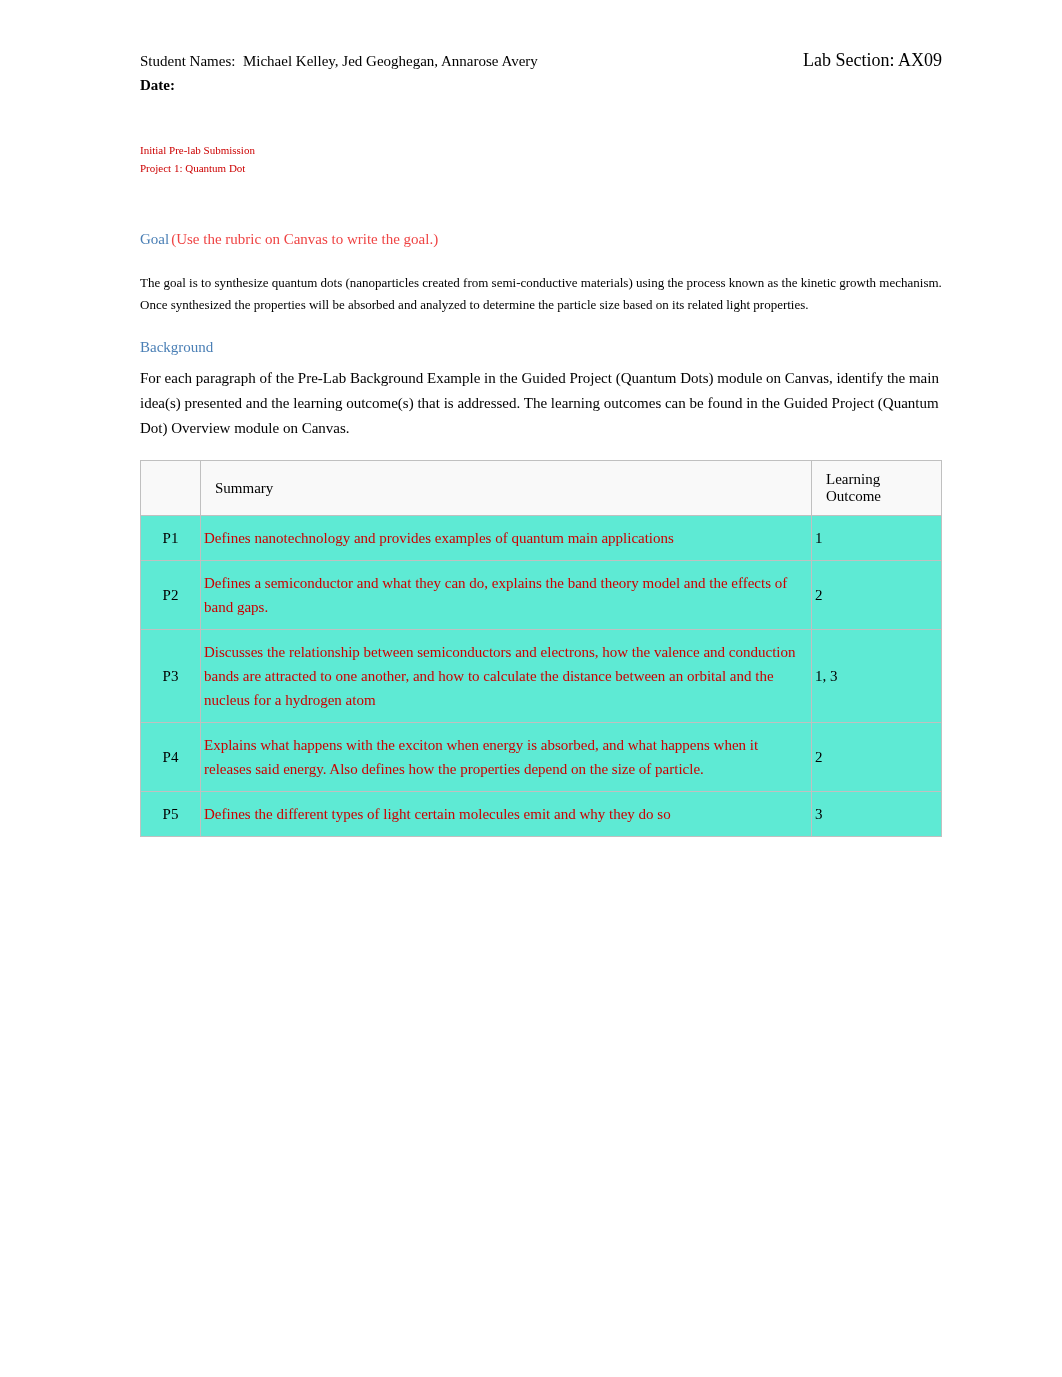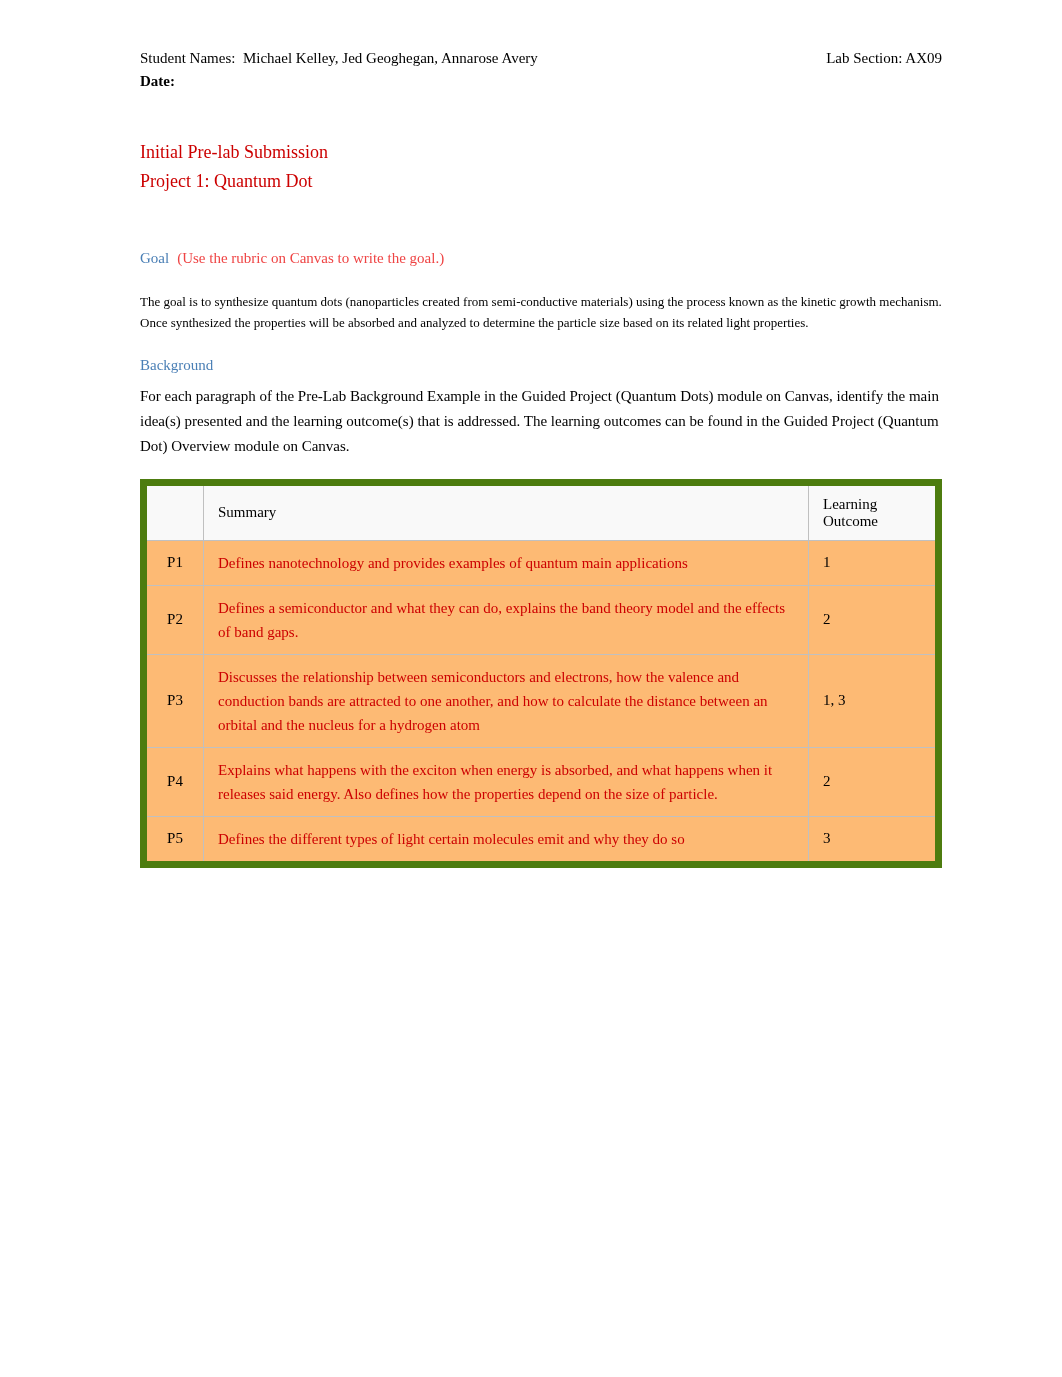--- a/index.html
+++ b/index.html
@@ -27,59 +27,59 @@
       justify-content: space-between;
       align-items: baseline;
       margin-bottom: 6px;
     }
 
     .header-names {
       font-size: 15px;
     }
 
     .header-lab {
-      font-size: 15px;
+      font-size: 18px;
       margin-left: 40px;
       white-space: nowrap;
     }
 
     .header-date {
       font-size: 15px;
       font-weight: bold;
     }
 
     .title-links {
       margin-top: 18px;
       margin-bottom: 30px;
     }
 
     .link-text {
       color: #cc0000;
-      font-size: 18px;
+      font-size: 11px;
       display: block;
       line-height: 1.6;
     }
 
     .section-title {
       color: #4a7fb5;
       font-size: 15px;
       font-weight: normal;
       margin-bottom: 10px;
       margin-top: 24px;
     }
 
     .section-hint {
       color: #ef4444;
       font-size: 15px;
     }
 
     .goal-line {
       display: flex;
       align-items: baseline;
-      gap: 8px;
+      gap: 2px;
       margin-bottom: 14px;
     }
 
     .body-text {
       font-size: 13px;
       line-height: 1.65;
       margin-bottom: 20px;
     }
 
     .background-section {
@@ -89,36 +89,36 @@
     .background-intro {
       font-size: 15px;
       line-height: 1.65;
       margin-bottom: 20px;
     }
 
     
     .summary-table {
       border-collapse: collapse;
       width: 100%;
-      border: 7px solid #4d7c0f;
-      background: #fdba74;
+      border: 1px solid #4d7c0f;
+      background: #5eead4;
     }
 
     .summary-table th {
       border: 1px solid #c0c0c0;
       padding: 10px 14px;
       font-weight: normal;
       font-size: 15px;
       text-align: left;
       background: #f9f9f9;
     }
 
     .summary-table td {
       border: 1px solid #c0c0c0;
-      padding: 10px 14px;
+      padding: 10px 3px;
       font-size: 15px;
       vertical-align: middle;
     }
 
     .td-row-label {
       text-align: center;
       width: 60px;
       color: #000;
     }
 

